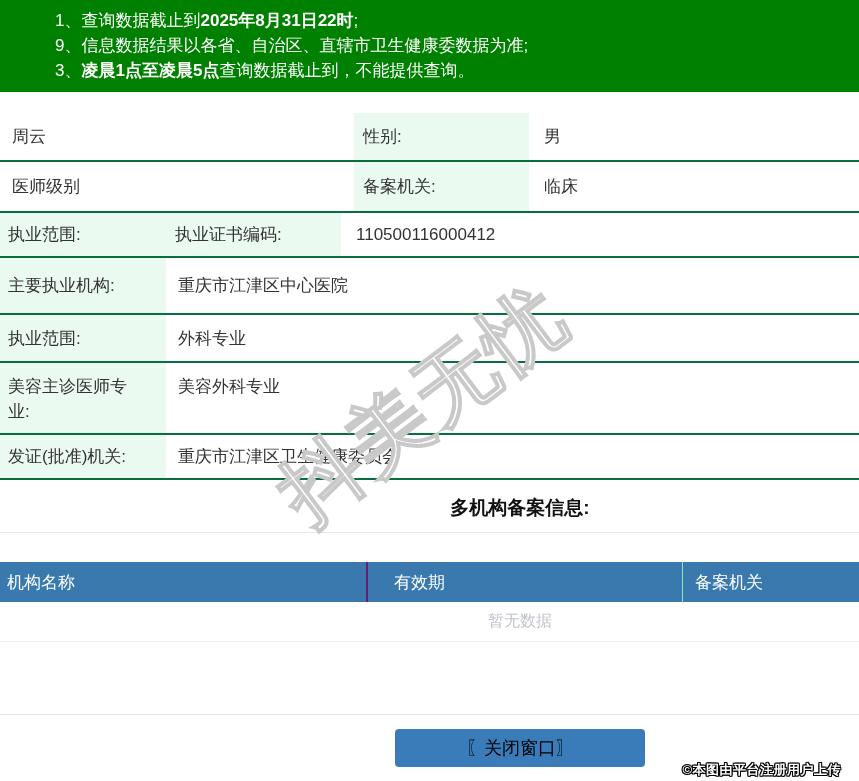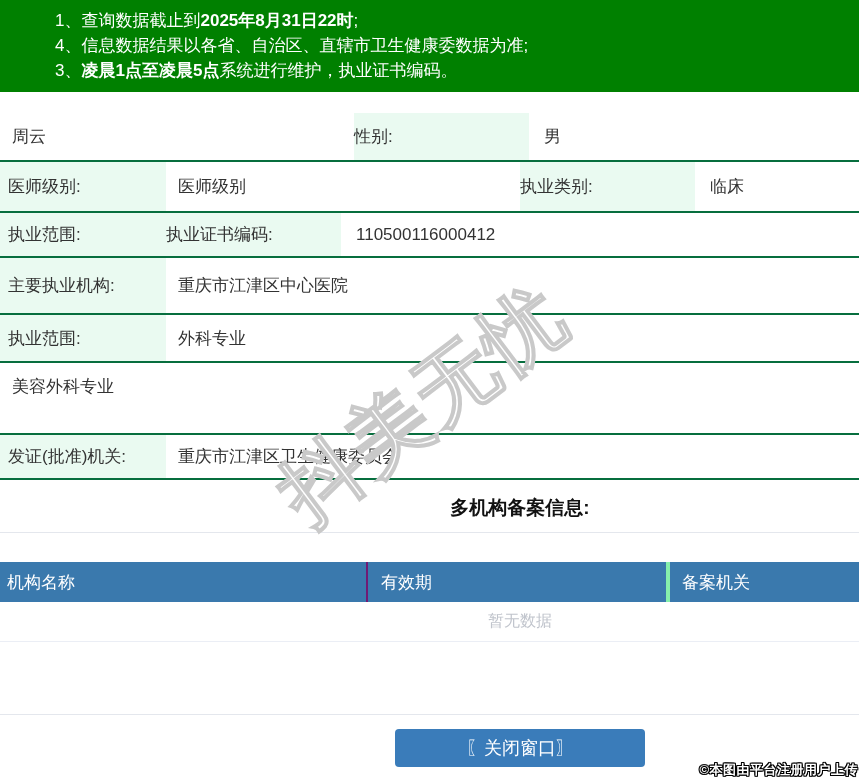--- a/index.html
+++ b/index.html
@@ -49,21 +49,21 @@
   .trow.r7 { height: 45px; }
   .cell { line-height: 25px; }
   .cell.label {
     background: #eafaf1;
     align-self: stretch;
     display: flex; flex-direction: column; justify-content: center;
   }
   .trow.r6 .cell.label { justify-content: flex-start; }
   .cell.l1 { width: 166px; padding-left: 8px; padding-right: 28px; }
   .cell.v1 { width: 354px; padding-left: 12px; }
-  .cell.l2 { width: 175px; }
+  .cell.l2 { width: 175px; padding-left: 9px; }
   .cell.v2 { flex: 1; padding-left: 15px; }
   .cell.vwide { flex: 1; padding-left: 12px; }
 
   
   .section-title {
     margin-top: 16px;
     width: 1040px;
     text-align: center;
     font-size: 19px;
     font-weight: bold;
@@ -74,42 +74,42 @@
   .filing-header {
     margin-top: 29px;
     width: 1040px; height: 40px;
     background: #3a79ad;
     display: flex;
     color: #fff;
     font-size: 17px;
   }
   .fh-cell { display: flex; align-items: center; }
   .fh-c1 { width: 368px; padding-left: 7px; border-right: 2px solid #701a75; }
-  .fh-c2 { width: 302px; padding-left: 13px; border-right: 4px solid #86efac; }
+  .fh-c2 { width: 302px; padding-left: 13px; border-right: 1px solid #86efac; margin-left: 13px; }
   .fh-c3 { flex: 1; padding-left: 12px; }
   .empty-row {
     width: 1040px; height: 40px;
     display: flex; align-items: center; justify-content: center;
     color: #c0c4cc;
     font-size: 16px;
     border-bottom: 1px solid #ebeef5;
   }
   .empty-space {
     width: 1040px; height: 73px;
     border-bottom: 1px solid #e4e7ed;
   }
 
   
   .footer { width: 1040px; padding-top: 14px; }
   .close-button {
     display: block;
     margin: 0 auto;
     width: 250px; height: 38px;
     background: #3a7cba;
-    color: #ffffff;
+    color: #000000;
     font-size: 18px;
     font-family: "Liberation Sans", "DejaVu Sans", sans-serif;
     border: none;
     border-radius: 4px;
     cursor: pointer;
   }
 
   
   .diag-watermark {
     position: absolute;
@@ -119,68 +119,68 @@
     letter-spacing: 3px;
     white-space: nowrap;
     color: #fff;
     -webkit-text-stroke: 1.5px #c9c9c9;
     transform: rotate(-37deg);
     z-index: 5;
     pointer-events: none;
   }
   .photo-credit {
     position: absolute;
-    right: 1px; top: 761px;
+    right: 18px; top: 761px;
     font-size: 13px;
     font-weight: bold;
     color: #fff;
     letter-spacing: 0.5px;
     text-shadow: -1px -1px 0 #000, 1px -1px 0 #000, -1px 1px 0 #000, 1px 1px 0 #000, 0 1px 0 #000, 0 -1px 0 #000, 1px 0 0 #000, -1px 0 0 #000;
     z-index: 6;
     white-space: nowrap;
   }
 </style>
 </head>
 <body>
 
 <div class="viewport">
   <div class="page">
 
     <div class="notice-banner">
       <div class="notice-line"><span>1、查询数据截止到</span><b>2025年8月31日22时</b><span>;</span></div>
-      <div class="notice-line"><span>4、信息数据结果以各省、自治区、直辖市卫生健康委数据为准;</span><b></b><span></span></div>
-      <div class="notice-line"><span>3、</span><b>凌晨1点至凌晨5点</b><span>系统进行维护，执业证书编码。</span></div>
+      <div class="notice-line"><span>9、信息数据结果以各省、自治区、直辖市卫生健康委数据为准;</span><b></b><span></span></div>
+      <div class="notice-line"><span>3、</span><b>凌晨1点至凌晨5点</b><span>查询数据截止到，不能提供查询。</span></div>
     </div>
 
     <div class="info-table">
       <div class="trow r1">
         <div class="cell v1">周云</div>
         <div class="cell label l2">性别:</div>
         <div class="cell v2">男</div>
       </div>
       <div class="trow r2">
-        <div class="cell label l1">医师级别:</div>
         <div class="cell v1">医师级别</div>
-        <div class="cell label l2">执业类别:</div>
+        <div class="cell label l2">备案机关:</div>
         <div class="cell v2">临床</div>
       </div>
       <div class="trow r3">
         <div class="cell label l1">执业范围:</div>
         <div class="cell label l2">执业证书编码:</div>
         <div class="cell v2">110500116000412</div>
       </div>
       <div class="trow r4">
         <div class="cell label l1">主要执业机构:</div>
         <div class="cell vwide">重庆市江津区中心医院</div>
       </div>
       <div class="trow r5">
         <div class="cell label l1">执业范围:</div>
         <div class="cell vwide">外科专业</div>
       </div>
       <div class="trow r6">
+        <div class="cell label l1">美容主诊医师专业:</div>
         <div class="cell vwide">美容外科专业</div>
       </div>
       <div class="trow r7">
         <div class="cell label l1">发证(批准)机关:</div>
         <div class="cell vwide">重庆市江津区卫生健康委员会</div>
       </div>
     </div>
 
     <div class="section-title">多机构备案信息:</div>
     <div class="divider-1"></div>

